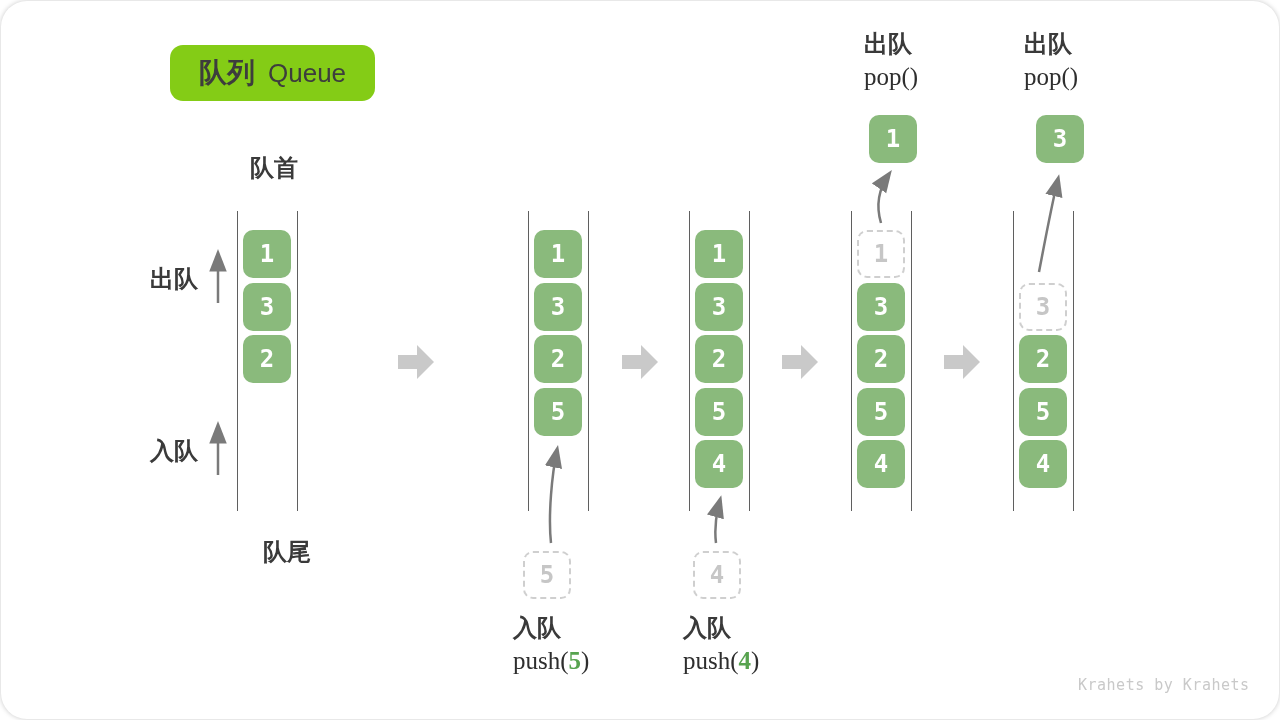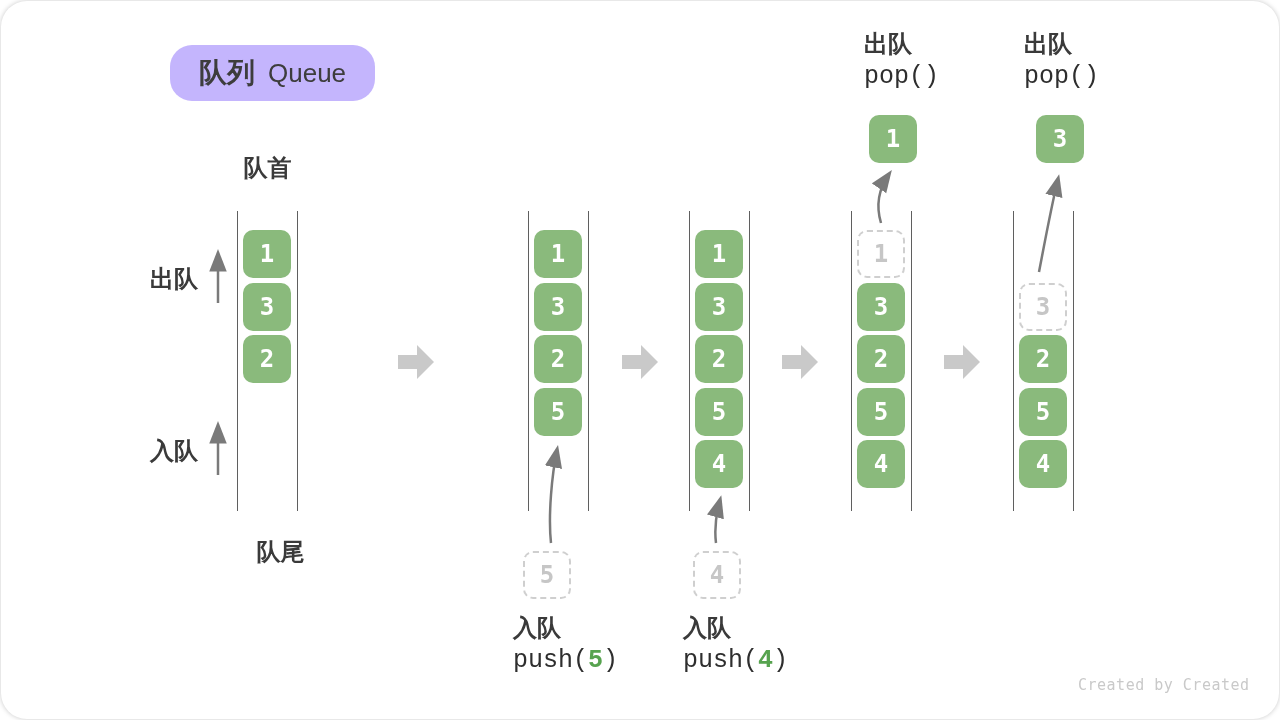--- a/index.html
+++ b/index.html
@@ -8,21 +8,21 @@
 
   .canvas { position: relative; width: 1280px; height: 720px; }
   .card {
     position: absolute; inset: 1px; border-radius: 26px; background: #fff;
     box-shadow: 0 0 5px rgba(0,0,0,0.22);
   }
 
   
   .badge {
     position: absolute; left: 170px; top: 45px; height: 56px;
-    padding: 0 29px; background: #c4b5fd; border-radius: 22px;
+    padding: 0 29px; background: #84cc16; border-radius: 13px;
     display: inline-flex; align-items: center; gap: 13px;
   }
   .badge .zh { font-size: 28px; font-weight: bold; color: #3d3d3d; }
   .badge .en { font-family: Liberation Sans, sans-serif; font-size: 26px; color: #3d3d3d; }
 
   
   .queue {
     position: absolute; top: 211px; width: 61px; height: 300px;
     border-left: 1.5px solid var(--line, #5f5f5f);
     border-right: 1.5px solid var(--line, #5f5f5f);
@@ -30,25 +30,25 @@
   .box {
     position: absolute; left: 5px; width: 48px; height: 48px; border-radius: 10px;
     display: flex; align-items: center; justify-content: center;
     font-family: "DejaVu Sans Mono", monospace; font-size: 24px; font-weight: bold;
   }
   .box.green { background: var(--green, #8aba7c); color: #fff; }
   .box.dashed { border: 2.5px dashed var(--ghost, #cfcfcf); color: #c6c6c6; background: #fff; }
   .box.abs { position: absolute; }
 
   .cn-label { position: absolute; font-size: 24px; font-weight: bold; color: var(--labeldark, #3a3a3a); white-space: nowrap; }
-  .center61 { width: 61px; text-align: center; }
+  .center61 { width: 61px; text-align: right; }
 
   .anno { position: absolute; display: flex; flex-direction: column; }
   .anno .cn { font-size: 24px; font-weight: bold; color: var(--labeldark, #3a3a3a); line-height: 32px; white-space: nowrap; }
-  .anno .code { font-family: Liberation Mono, monospace; font-size: 25px; color: #2e2e2e; line-height: 34px; white-space: nowrap; }
+  .anno .code { font-family: Liberation Serif, serif; font-size: 25px; color: #2e2e2e; line-height: 34px; white-space: nowrap; }
   .anno .code .arg { color: var(--codegreen, #57a34f); font-weight: bold; }
 
   .block-arrow { position: absolute; top: 344px; width: 37px; height: 36px; }
   .overlay { position: absolute; left: 0; top: 0; pointer-events: none; }
 
   .watermark {
     position: absolute; left: 1078px; top: 676px;
     font-family: "DejaVu Sans Mono", monospace; font-size: 15px;
     color: #c9c9c9; letter-spacing: 0.5px; white-space: nowrap;
   }
@@ -145,14 +145,14 @@
       </marker>
     </defs>
     <path d="M218,303 L218,254" stroke="#7a7a7a" stroke-width="2.5" fill="none" marker-end="url(#ah)"></path>
     <path d="M218,475 L218,426" stroke="#7a7a7a" stroke-width="2.5" fill="none" marker-end="url(#ah)"></path>
     <path d="M551,543 C548,515 552,474 557,450" stroke="#7a7a7a" stroke-width="2.5" fill="none" marker-end="url(#ah)"></path>
     <path d="M716,543 C714,527 717,511 720,500" stroke="#7a7a7a" stroke-width="2.5" fill="none" marker-end="url(#ah)"></path>
     <path d="M881,223 C875,203 880,187 889,174" stroke="#7a7a7a" stroke-width="2.5" fill="none" marker-end="url(#ah)"></path>
     <path d="M1039,272 C1045,241 1051,208 1058,179" stroke="#7a7a7a" stroke-width="2.5" fill="none" marker-end="url(#ah)"></path>
   </svg>
 
-  <div class="watermark">Created by Created</div>
+  <div class="watermark">Krahets by Krahets</div>
 </div>
 
 </body></html>

